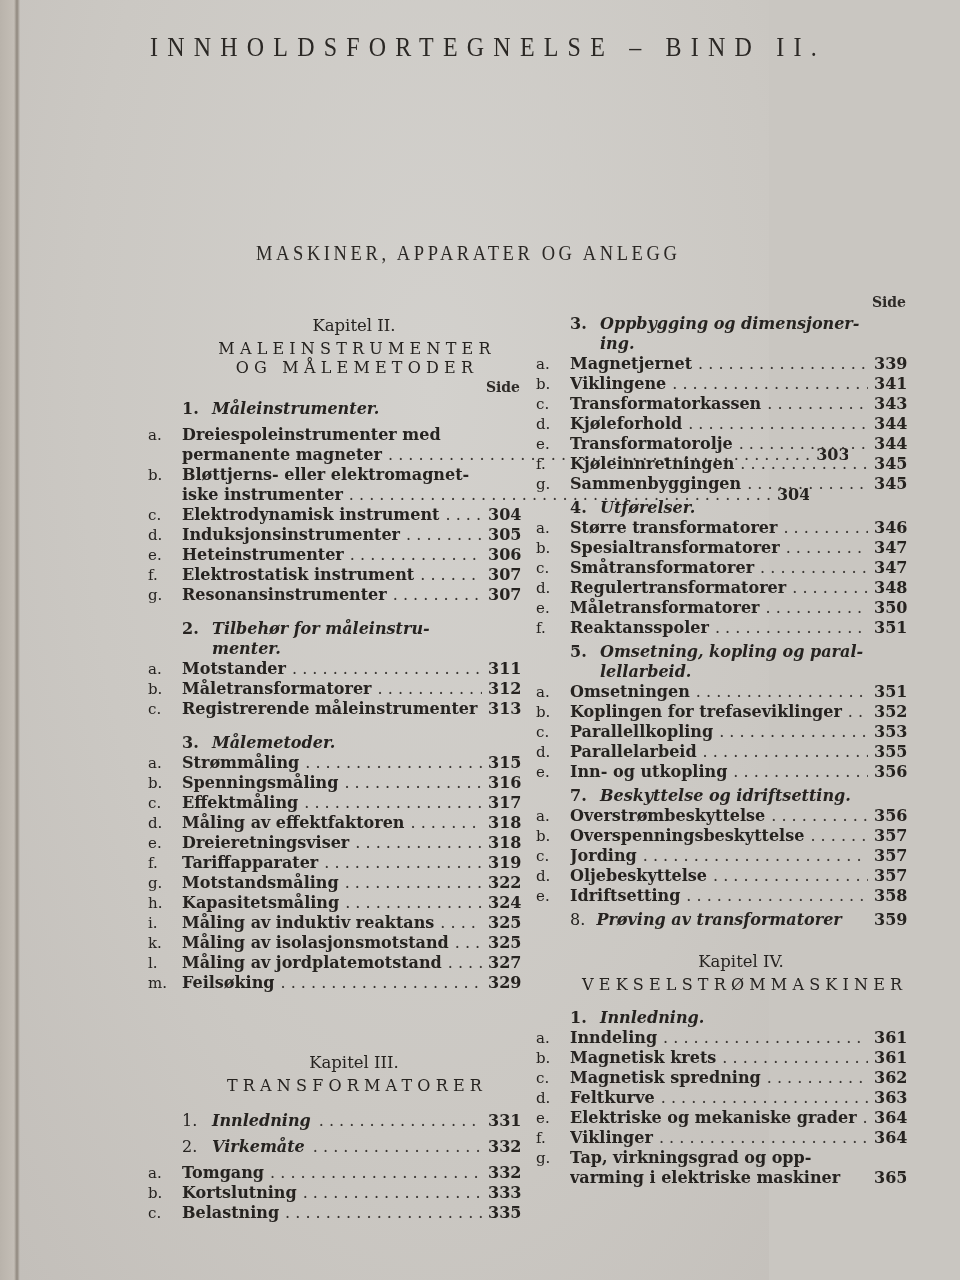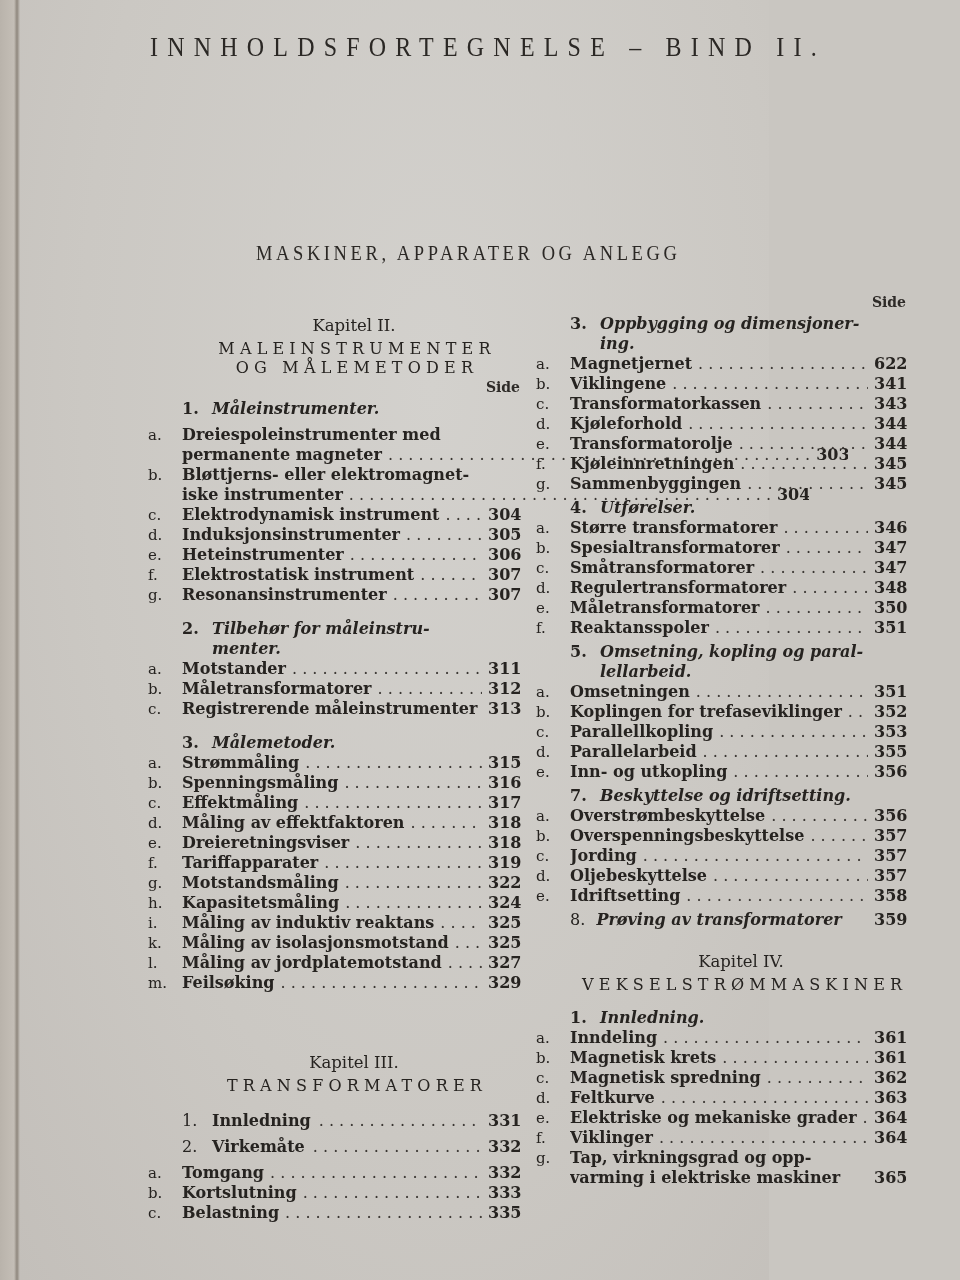--- a/index.html
+++ b/index.html
@@ -150,21 +150,21 @@
     .multi .line2 .dots::before {
       content: ". . . . . . . . . . . . . . . . . . . . . . . . . . . . . . . . . . . . . . . . . .";
     }
     .multi .line2 .page-num { flex: 0 0 auto; padding-left: 6px; width: 32px; text-align: center; }
 
     .sub-dotted {
       display: flex; align-items: baseline; white-space: nowrap; overflow: hidden;
       padding-left: 34px; margin: 4px 0 6px 0;
     }
     .sub-dotted .num { font-weight: normal; width: 30px; flex: 0 0 30px; }
-    .sub-dotted .lbl { flex: 0 0 auto; }
+    .sub-dotted .lbl { font-style: italic; flex: 0 0 auto; }
     .sub-dotted .dots { flex: 1 1 auto; overflow: hidden; font-weight: normal; padding-left: 8px; color: #3a3632; }
     .sub-dotted .dots::before {
       content: ". . . . . . . . . . . . . . . . . . . . . . . . . . . . . . . . . . . . . . . . . .";
     }
     .sub-dotted .page-num { flex: 0 0 auto; padding-left: 6px; width: 32px; text-align: center; }
 
     .gap-s { height: 6px; }
     .gap-m { height: 12px; }
     .gap-l { height: 60px; }
     .gap-ch { height: 22px; }
@@ -420,21 +420,21 @@
 
   <div class="col col-right">
     <div class="side-label">Side</div>
     <div class="sub"><span class="num">3.</span><span>Oppbygging og dimensjoner-</span><span class="wrap">ing.</span></div>
     <div class="entry">
         <span class="letter">a.</span>
         <span class="text">
           <span class="lbl">Magnetjernet</span>
           <span class="dots"></span>
         </span>
-        <span class="page-num">622</span>
+        <span class="page-num">339</span>
       </div>
     <div class="entry">
         <span class="letter">b.</span>
         <span class="text">
           <span class="lbl">Viklingene</span>
           <span class="dots"></span>
         </span>
         <span class="page-num">341</span>
       </div>
     <div class="entry">

